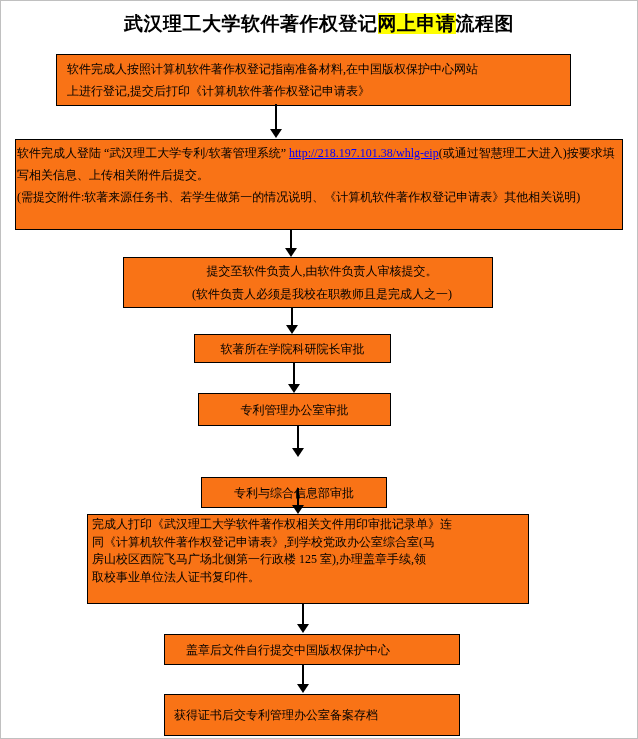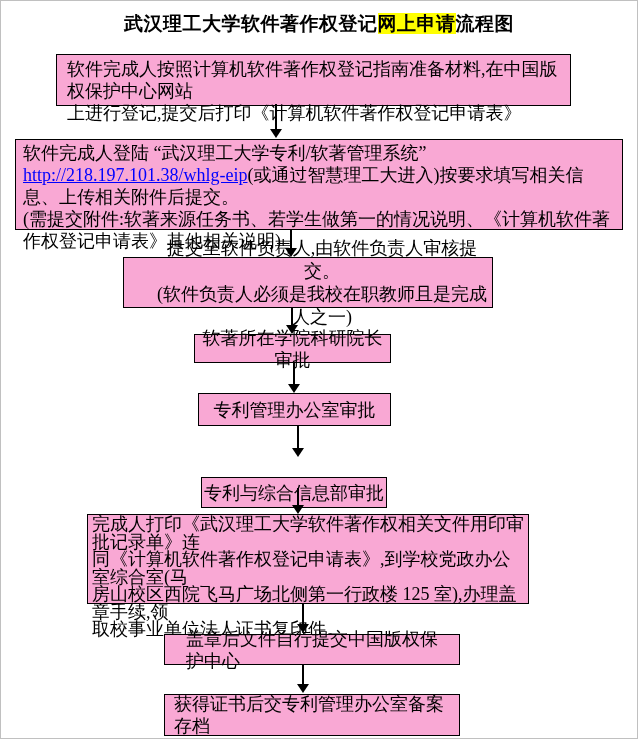--- a/index.html
+++ b/index.html
@@ -18,23 +18,23 @@
     left:0;top:10px;width:100%;
     text-align:center;
     font-size:19px;
     font-weight:bold;
     letter-spacing:0.5px;
   }
   .title .hl{background:#ffff00;margin-top:46px;}
   .box{
     position:absolute;
     border:1.5px solid #000;
-    background:#f9a8d4;
+    background:#f97316;
     box-sizing:border-box;
-    font-size:18px;
+    font-size:12px;
     line-height:22px;
   }
   .pre{white-space:pre-line;padding-left:28px;}
   .tcenter{
     display:flex;align-items:center;justify-content:center;
     text-align:center;
   }
   .tleft{display:flex;align-items:center;}
   .arrow{position:absolute;}
   .arrow .stem{
@@ -63,21 +63,21 @@
   </div>
 
   <div class="box pre" style="left:55px;top:53px;width:515px;height:52px;padding:3px 10px;">软件完成人按照计算机软件著作权登记指南准备材料,在中国版权保护中心网站
 上进行登记,提交后打印《计算机软件著作权登记申请表》</div>
 
   <div class="arrow" style="left:269px;top:103px;width:12px;height:34px;">
     <span class="stem"></span>
     <span class="head"></span>
   </div>
 
-  <div class="box" style="left:14px;top:138px;width:608px;height:91px;padding:2px 7px;">
+  <div class="box" style="left:14px;top:138px;width:608px;height:91px;padding:2px 1px;">
     <span>软件完成人登陆 “武汉理工大学专利/软著管理系统” </span><a class="syslink" href="#">http://218.197.101.38/whlg-eip</a><span>(或通过智慧理工大进入)按要求填写相关信息、上传相关附件后提交。</span>
     <div>(需提交附件:软著来源任务书、若学生做第一的情况说明、《计算机软件著作权登记申请表》其他相关说明)</div>
   </div>
 
   <div class="arrow" style="left:284px;top:229px;width:12px;height:27px;">
     <span class="stem"></span>
     <span class="head"></span>
   </div>
 
   <div class="box pre tcenter" style="left:122px;top:256px;width:370px;height:51px;line-height:23px;">提交至软件负责人,由软件负责人审核提交。

